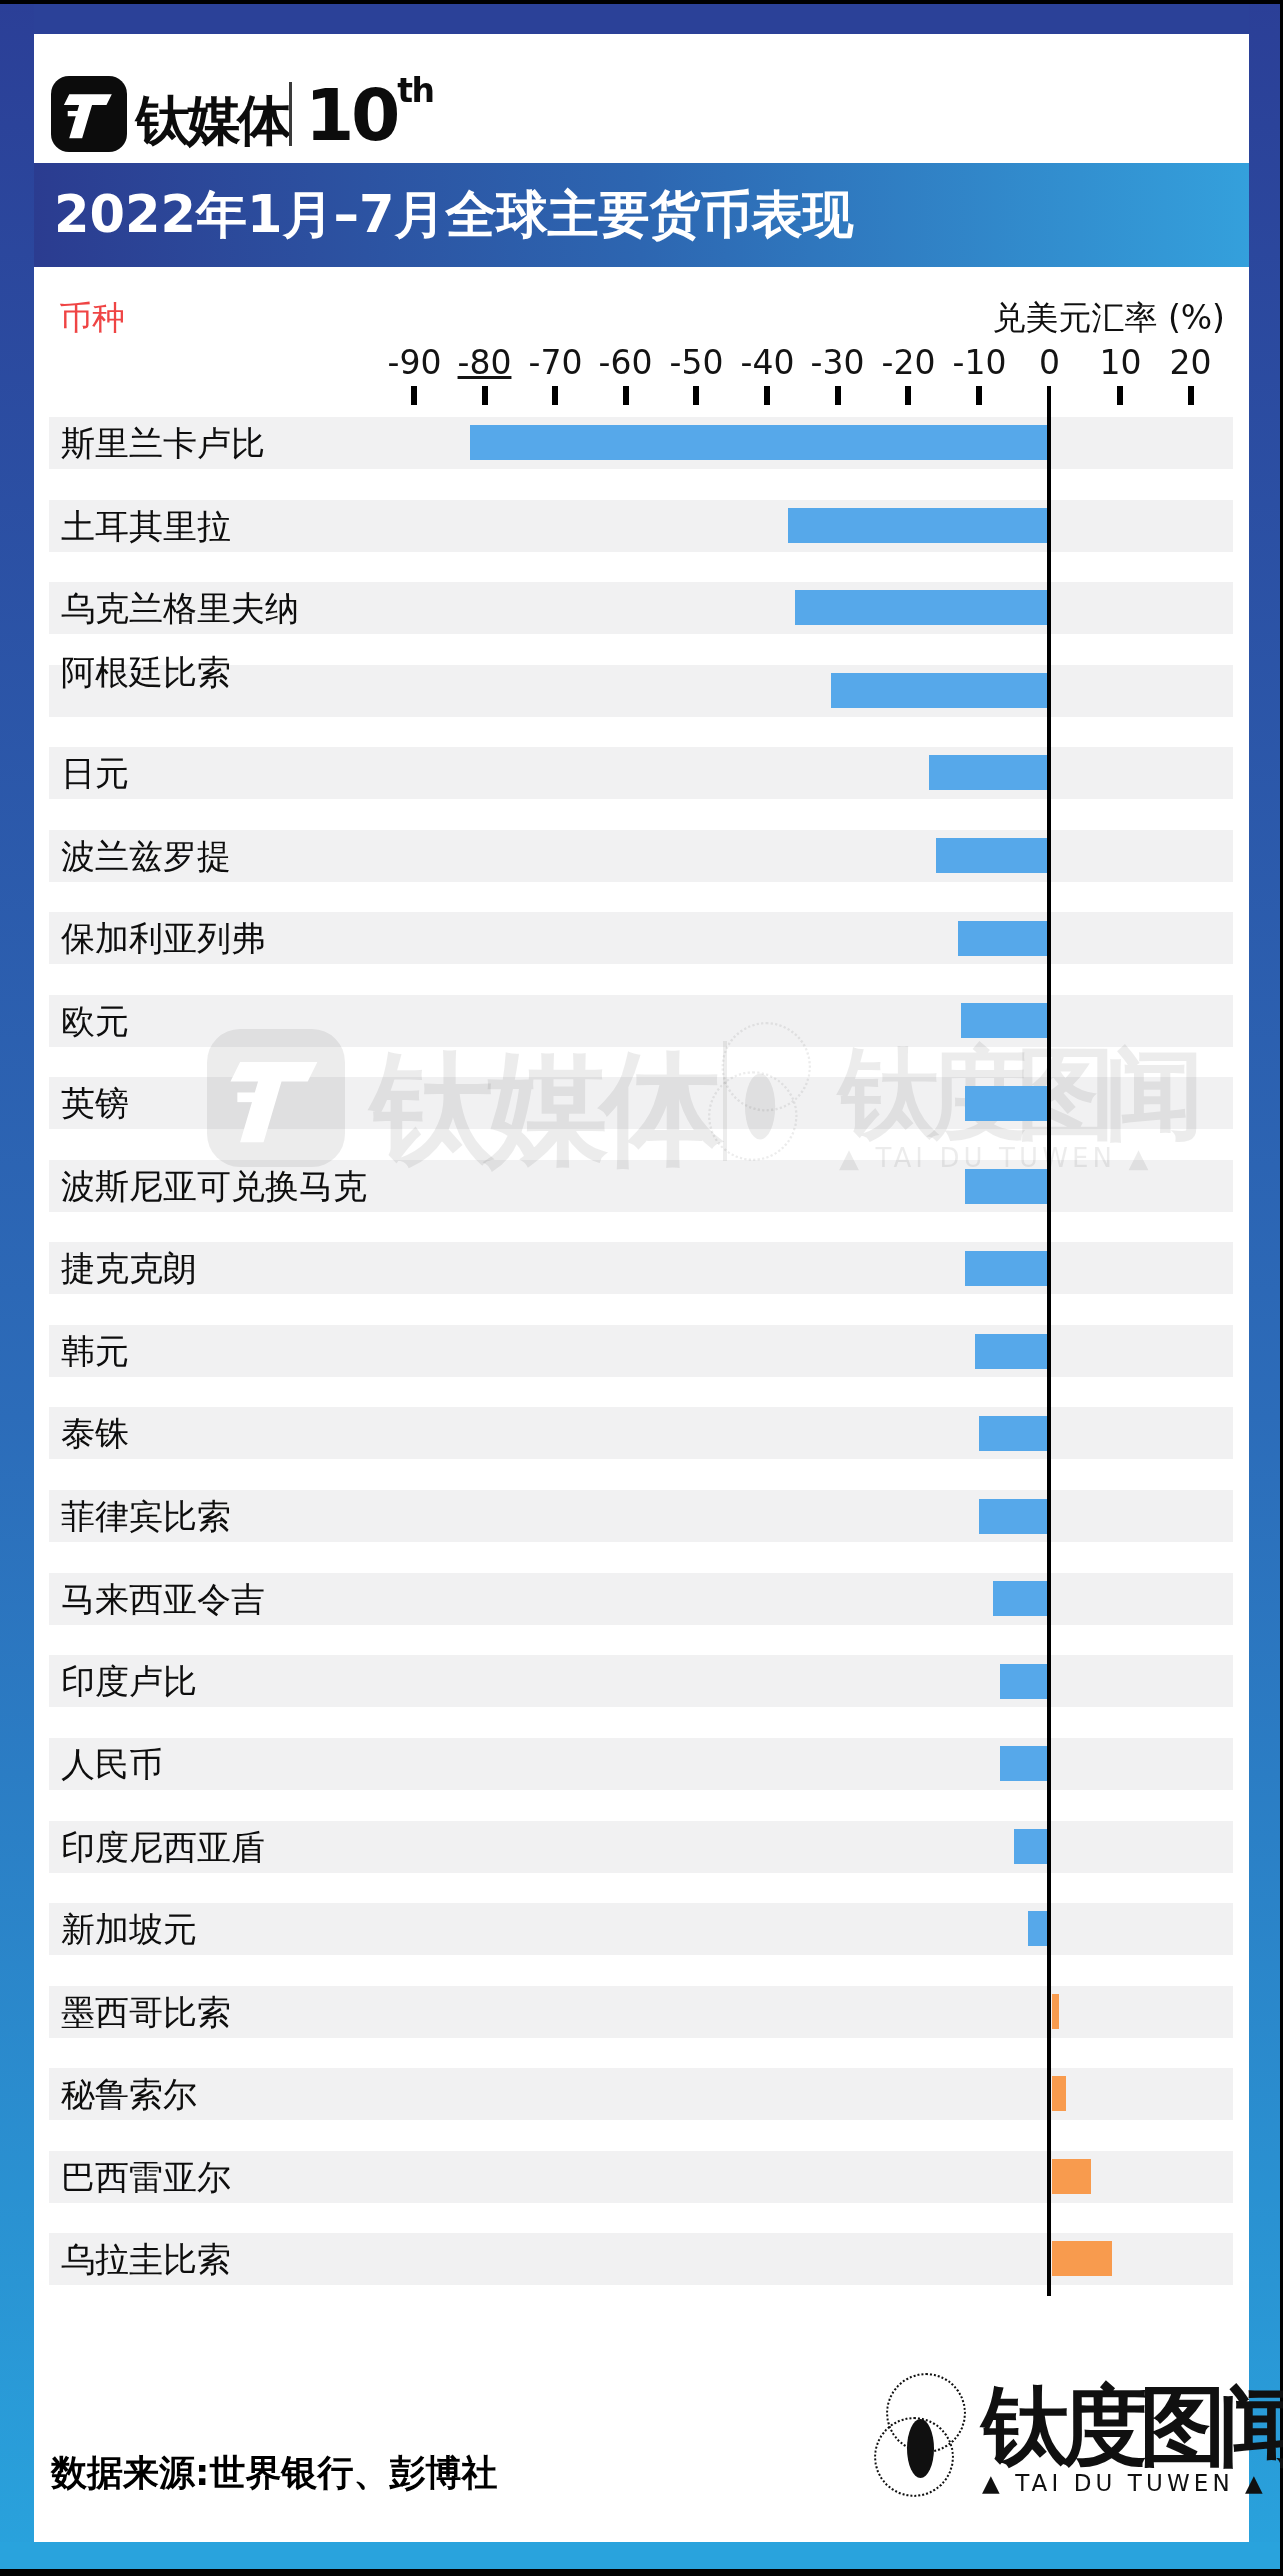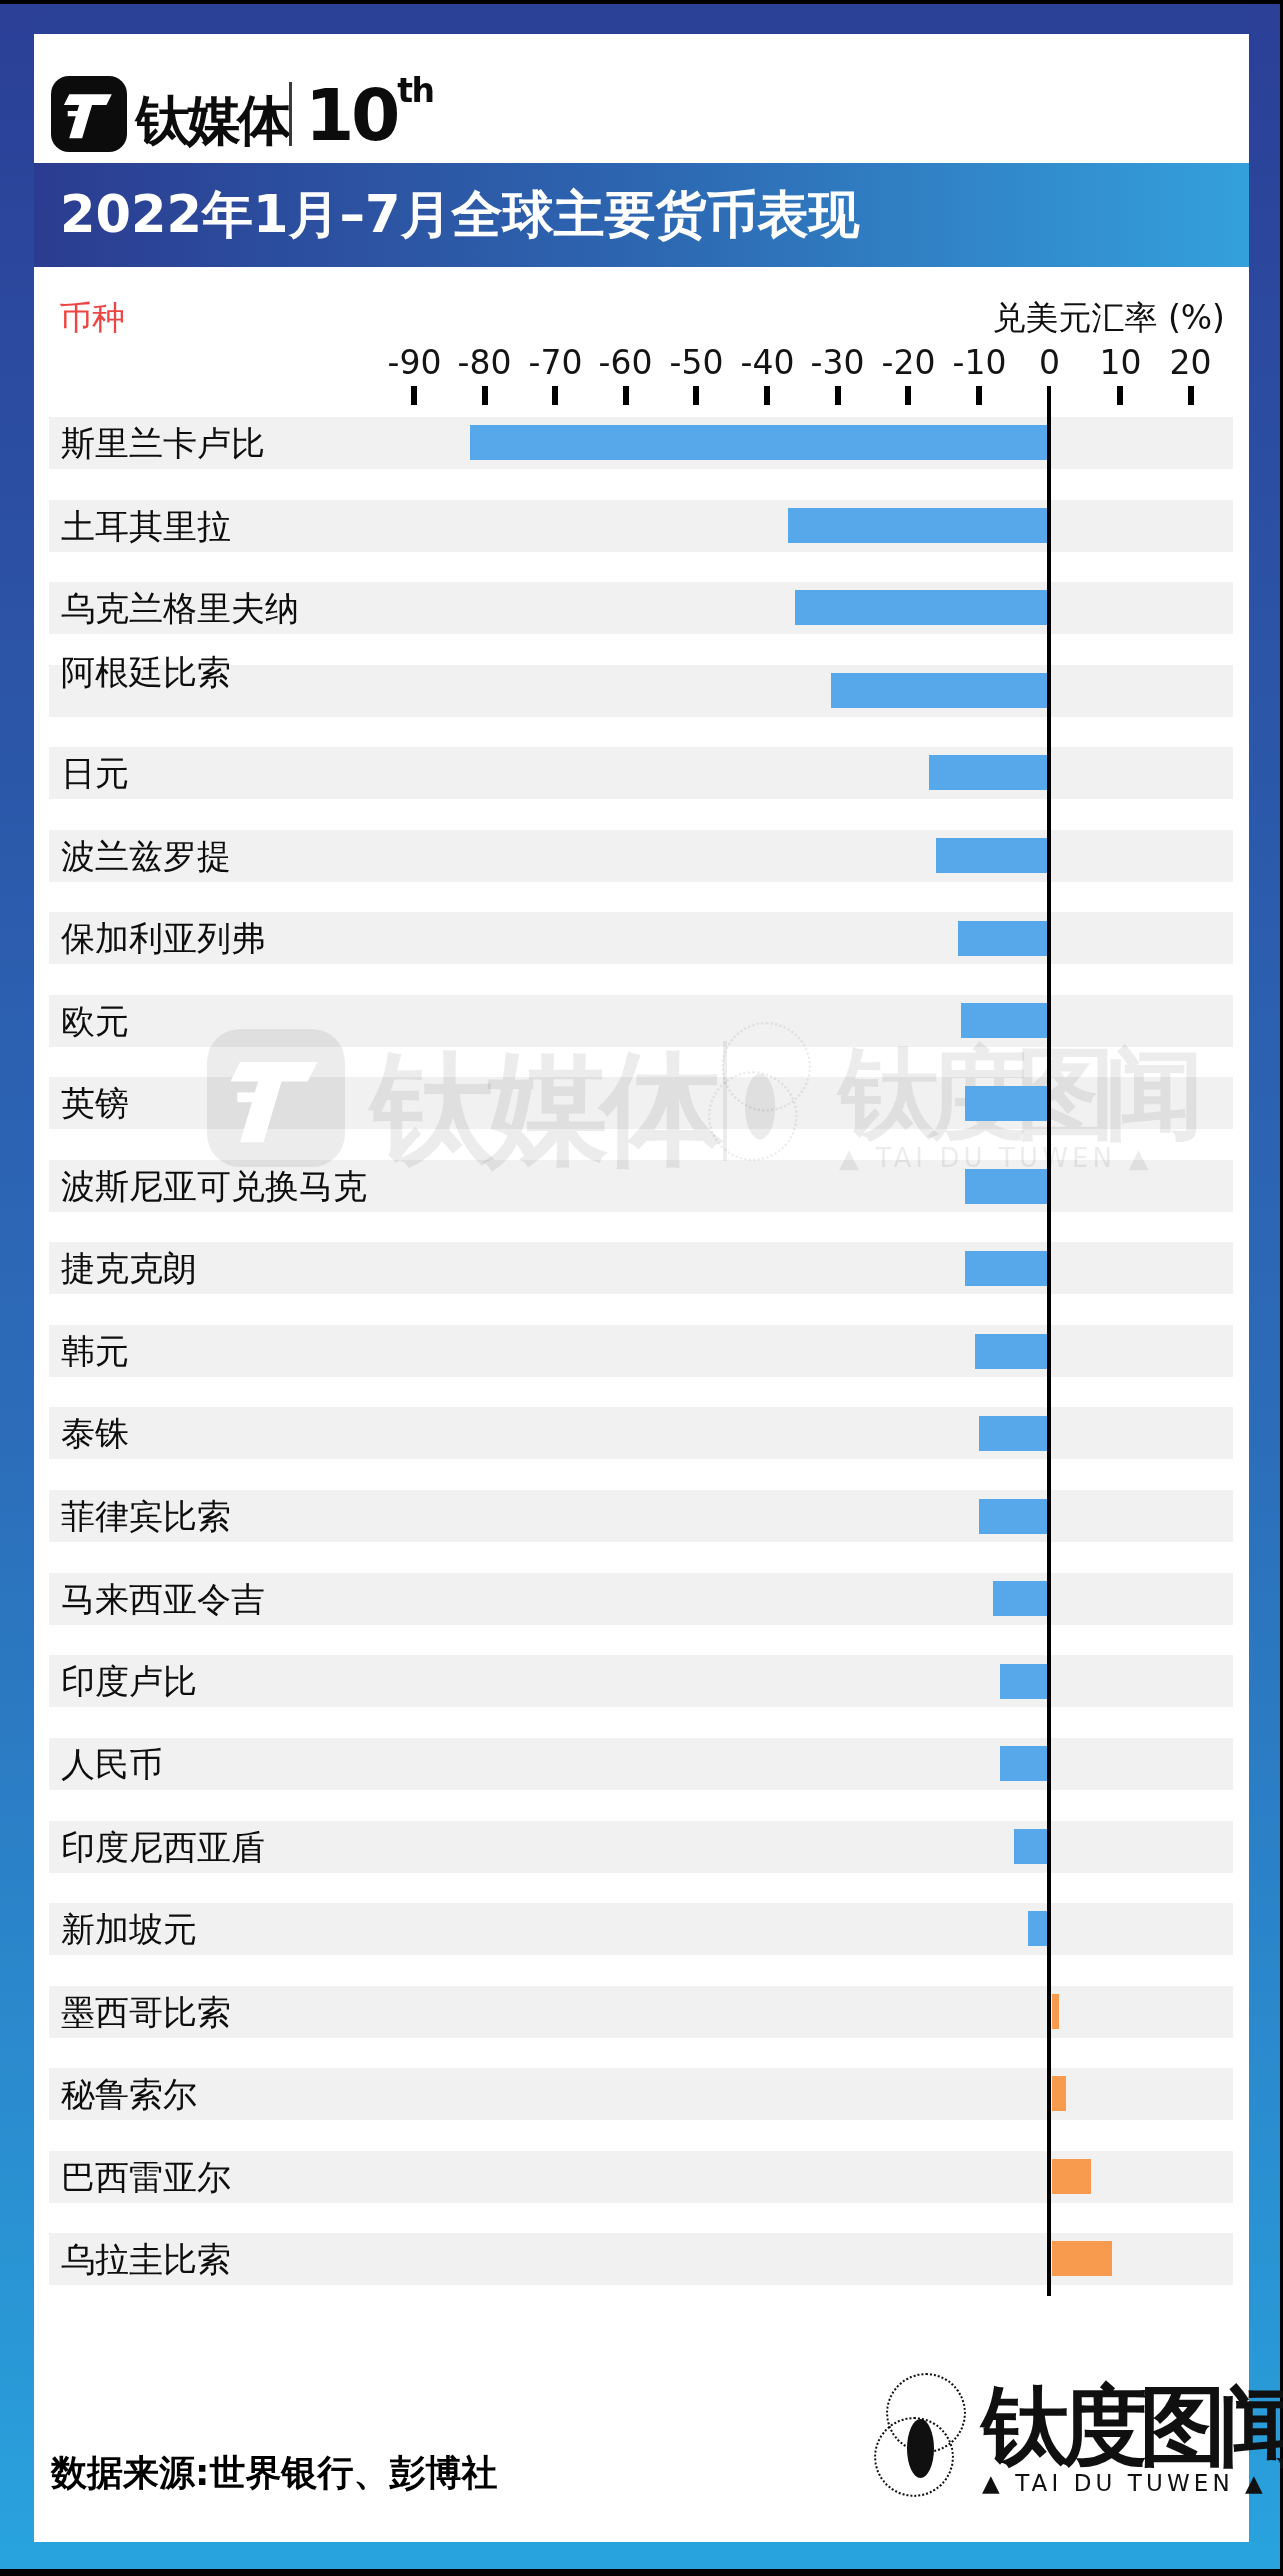--- a/index.html
+++ b/index.html
@@ -25,21 +25,21 @@
   .logo-square{left:51px;top:76px;width:76px;height:76px;background:#0c0c0c;border-radius:18px;}
   .logo-square svg{position:absolute;left:0;top:0;width:100%;height:100%;}
   .brand-name{left:136px;top:85px;font-size:54px;font-weight:700;color:#0c0c0c;letter-spacing:-3.3px;white-space:nowrap;}
   .brand-divider{left:289px;top:82px;width:3.3px;height:64px;background:#3a3a3a;}
   .brand-ten{left:305px;top:71px;font-size:71px;font-weight:800;color:#0c0c0c;letter-spacing:-3.3px;white-space:nowrap;}
   .brand-ten sup{font-size:33px;font-weight:800;vertical-align:38px;letter-spacing:-1.6px;}
 
   
   .title-banner{left:34px;top:163px;width:1215px;height:104px;
     background:linear-gradient(90deg,#2b3c90 0%,#2d66b1 50%,#34a0dc 100%);}
-  .title-banner .t{position:absolute;left:26px;top:0;height:92px;line-height:104px;
+  .title-banner .t{position:absolute;left:20px;top:0;height:92px;line-height:104px;
     color:#ffffff;font-size:51px;font-weight:700;letter-spacing:0px;white-space:nowrap;}
 
   
   .col-head-left{left:59px;top:296px;font-size:33px;color:#ef4444;}
   .col-head-right{left:739px;top:296px;width:486px;text-align:right;font-size:33px;color:#101010;}
 
   
   .tick-label{top:343px;width:99px;text-align:center;font-size:33px;color:#141414;}
   .tick-mark{top:386px;width:5.7px;height:19px;background:#000;}
   .zero-line{top:386px;width:4.1px;height:1910px;background:#000;z-index:5;}
@@ -96,21 +96,21 @@
 <div class="abs title-banner">
   <div class="t">2022年1月–7月全球主要货币表现</div>
 </div>
 
 <div class="abs col-head-left">币种</div>
 <div class="abs col-head-right">兑美元汇率 (%)</div>
 
 <div id="chart-layer">
     <div class="abs tick-label" style="left: 365px;">-90</div>
     <div class="abs tick-mark" style="left: 411px;"></div>
-    <div class="abs tick-label" style="left: 435px;">-80</div>
+    <div class="abs tick-label" style="left: 435px; text-decoration: underline;">-80</div>
     <div class="abs tick-mark" style="left: 482px;"></div>
     <div class="abs tick-label" style="left: 506px;">-70</div>
     <div class="abs tick-mark" style="left: 552px;"></div>
     <div class="abs tick-label" style="left: 576px;">-60</div>
     <div class="abs tick-mark" style="left: 623px;"></div>
     <div class="abs tick-label" style="left: 647px;">-50</div>
     <div class="abs tick-mark" style="left: 693px;"></div>
     <div class="abs tick-label" style="left: 718px;">-40</div>
     <div class="abs tick-mark" style="left: 764px;"></div>
     <div class="abs tick-label" style="left: 788px;">-30</div>

